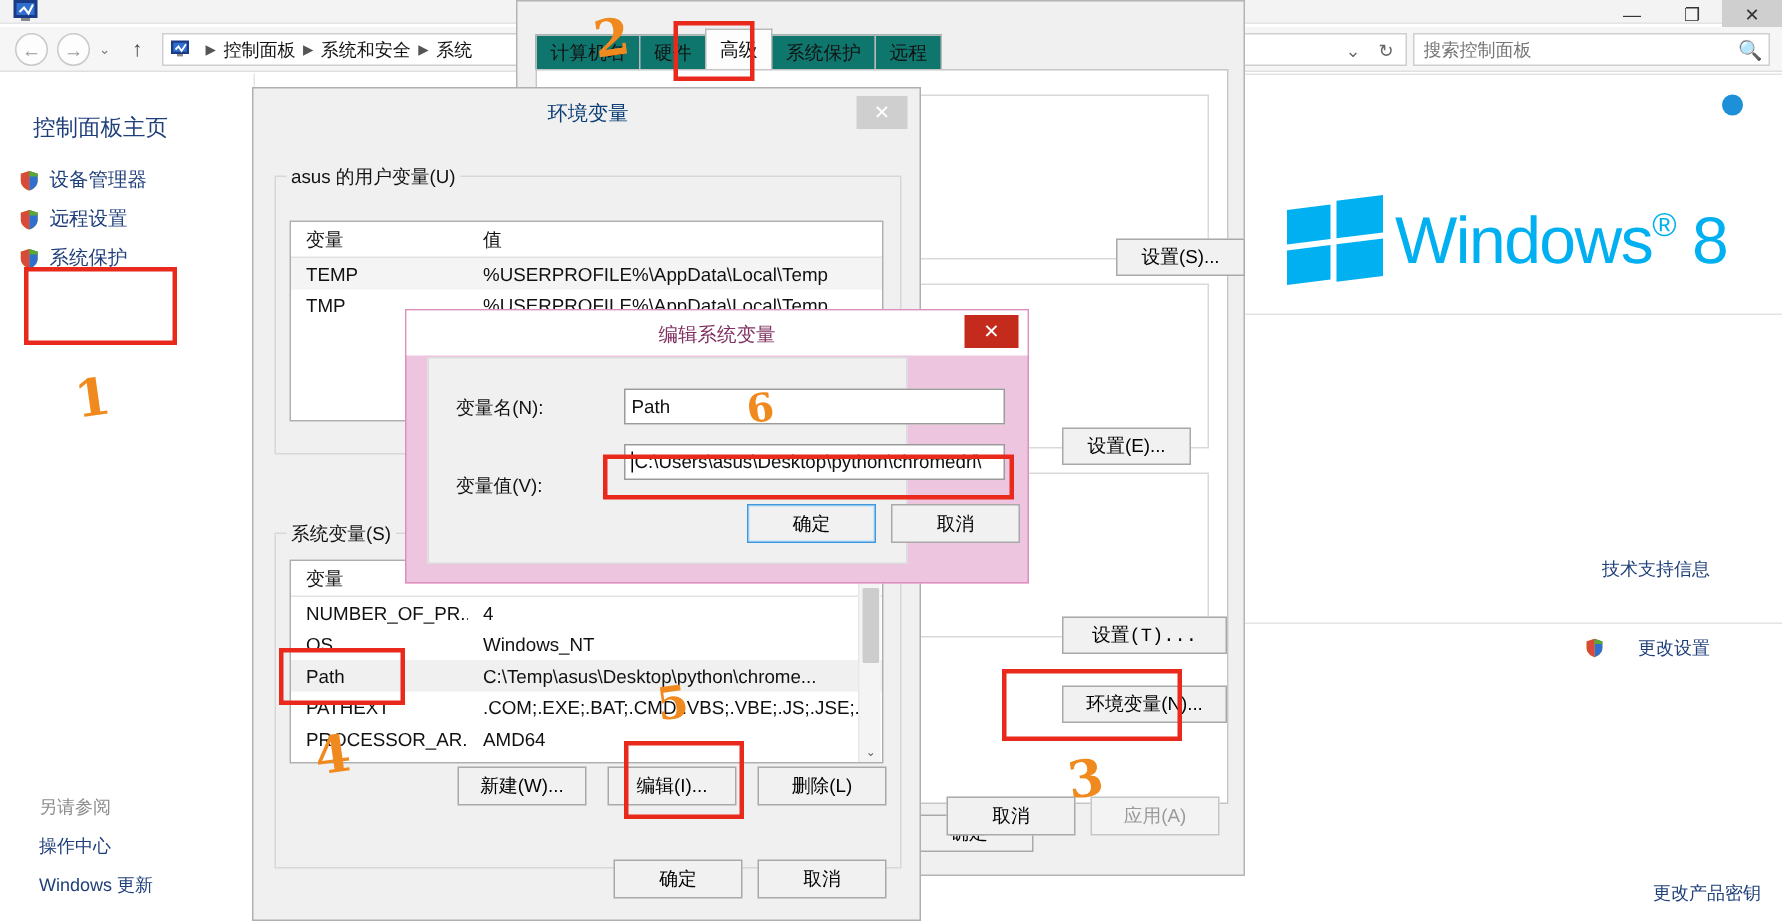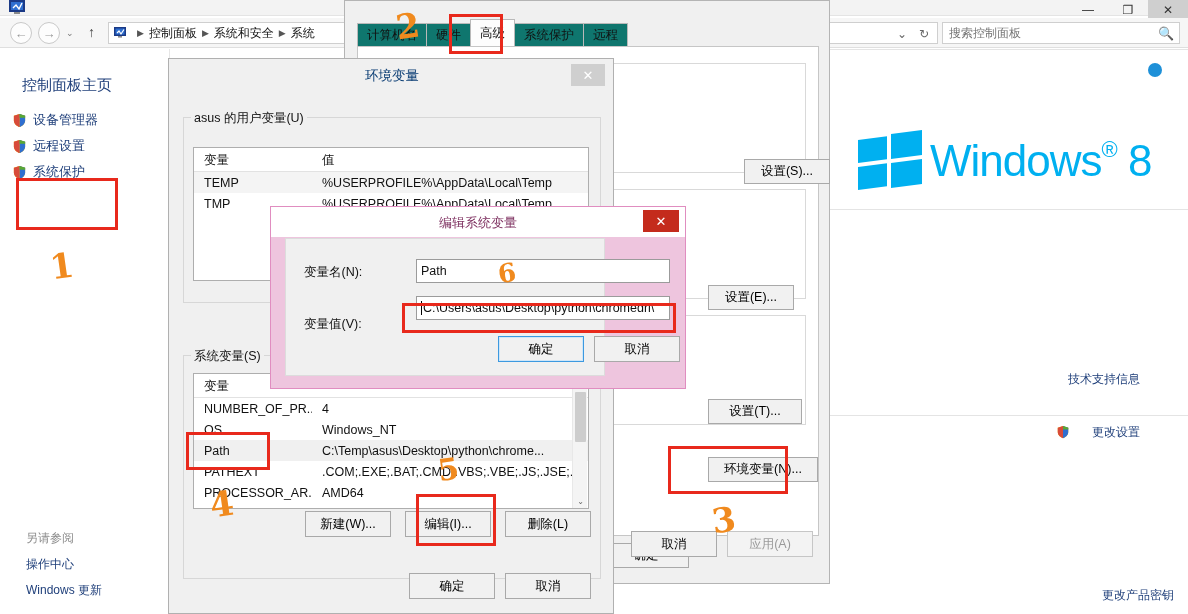--- a/index.html
+++ b/index.html
@@ -244,21 +244,21 @@
     <div class="sp-body">
 
       <div class="sp-group" style="top:16px; height:110px;"></div>
       <div class="sp-gtext" style="left:24px; top:74px;">内存</div>
       <div class="btn" style="position:absolute; left:350px; top:112px; width:86px; height:25px;margin-left:36px;">设置(S)...</div>
 
       <div class="sp-group" style="top:142px; height:110px;"></div>
       <div class="btn" style="position:absolute; left:350px; top:238px; width:86px; height:25px;">设置(E)...</div>
 
       <div class="sp-group" style="top:268px; height:110px;"></div>
-      <div class="btn" style="position:absolute; left:350px; top:352px; width:94px; height:25px;">设置(T)...</div>
+      <div class="btn" style="position:absolute; left:350px; top:364px; width:110px; height:25px;font-family:Liberation Mono, monospace;">设置(T)...</div>
 
       <div class="btn" style="position:absolute; left:350px; top:410px; width:110px; height:25px;">环境变量(N)...</div>
     </div>
 
     <div class="btn" style="position:absolute; left:258px; top:542px; width:86px; height:25px;">确定</div>
     <div class="btn" style="position:absolute; left:286px; top:530px; width:86px; height:26px;">取消</div>
     <div class="btn disabled" style="position:absolute; left:382px; top:530px; width:86px; height:26px;">应用(A)</div>
   </div>
 
   <div class="envvars">

